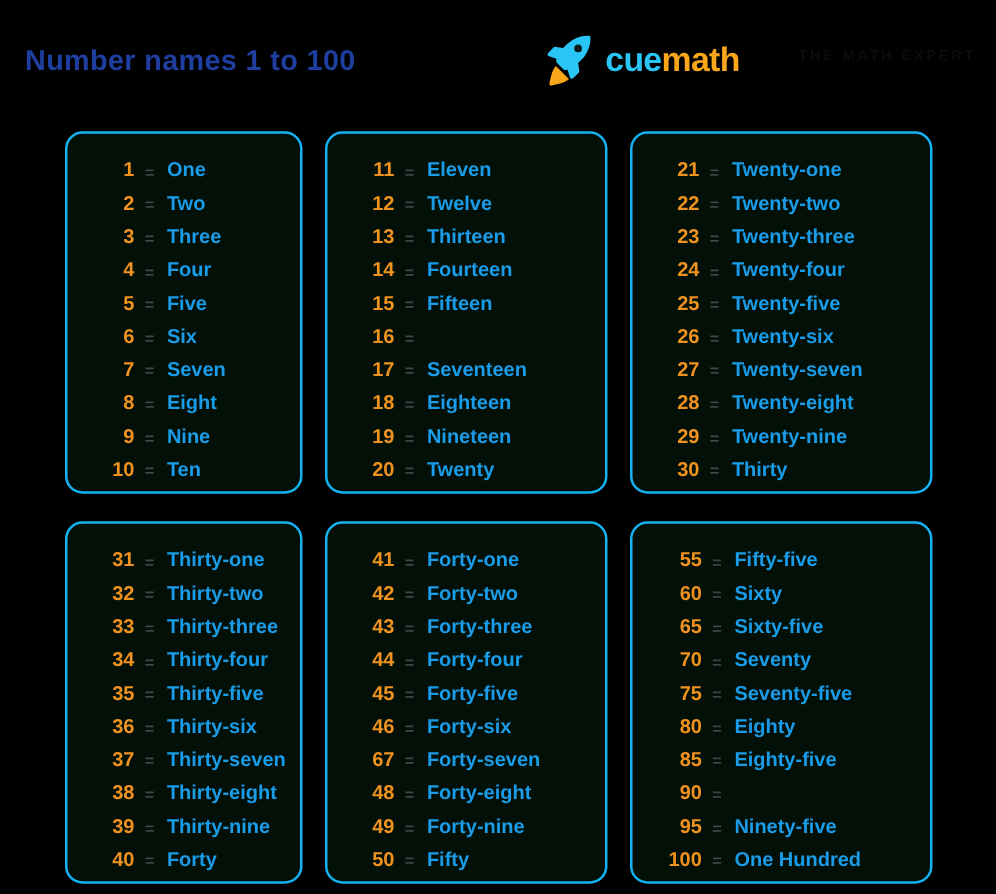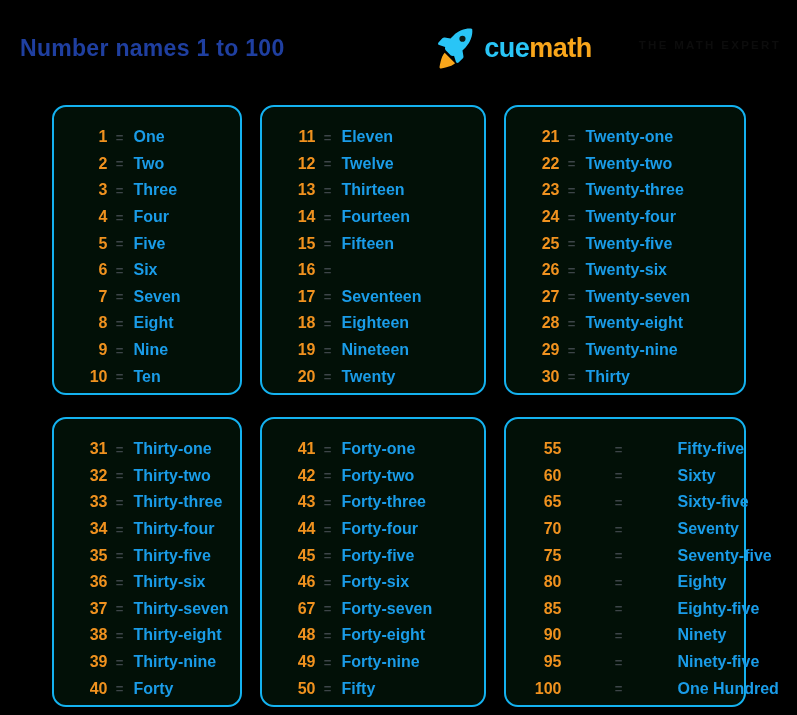--- a/index.html
+++ b/index.html
@@ -112,21 +112,21 @@
     text-align: center;
   }
   .name {
     font-size: 16px;
     font-weight: bold;
     color: #1a9ce8;
     white-space: nowrap;
     padding-left: 2px;
   }
   
-  .card.wide .row { grid-template-columns: 44px 24px 1fr; padding-left: 12px; gap: 45px; }
+  .card.wide .row { grid-template-columns: 44px 24px 1fr; padding-left: 12px; }
 </style>
 </head>
 <body>
 
 <div id="header">
   <div id="page-title">Number names 1 to 100</div>
 
   <div id="logo">
     <span>
       <svg id="rocket-icon" viewBox="0 0 64 64" xmlns="http://www.w3.org/2000/svg">
@@ -445,21 +445,20 @@
           <span class="name">Eighty</span>
         </div>
         <div class="row">
           <span class="num">85</span>
           <span class="eq">=</span>
           <span class="name">Eighty-five</span>
         </div>
         <div class="row">
           <span class="num">90</span>
           <span class="eq">=</span>
-          <span class="name">Ninety</span>
         </div>
         <div class="row">
           <span class="num">95</span>
           <span class="eq">=</span>
           <span class="name">Ninety-five</span>
         </div>
         <div class="row">
           <span class="num">100</span>
           <span class="eq">=</span>
           <span class="name">One Hundred</span>

